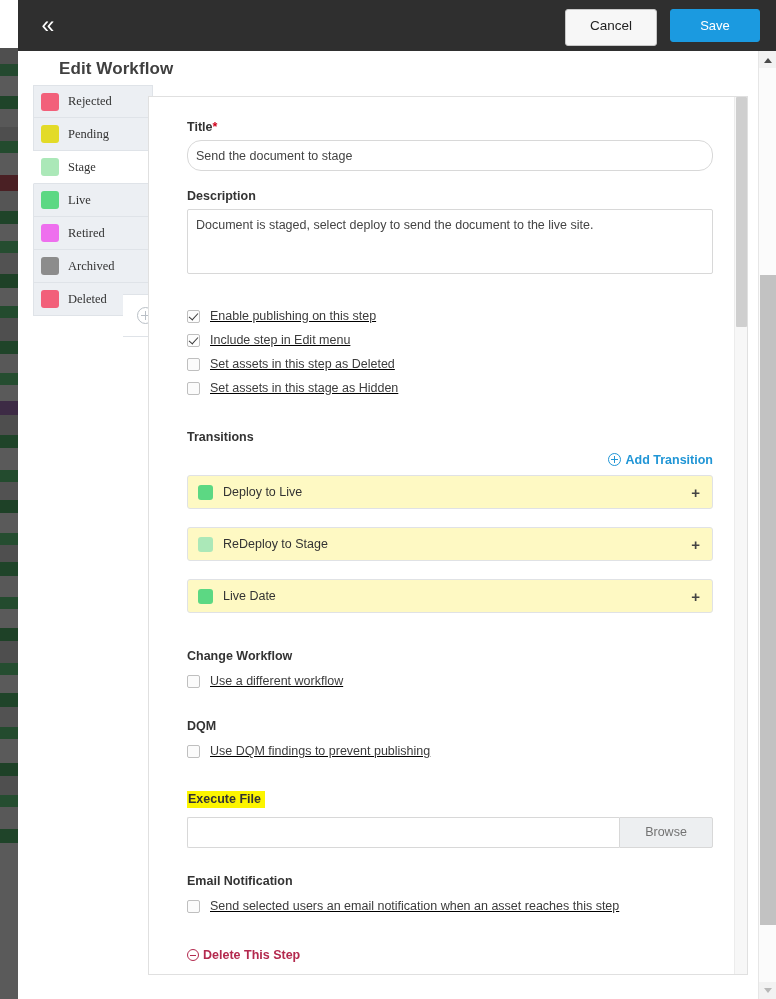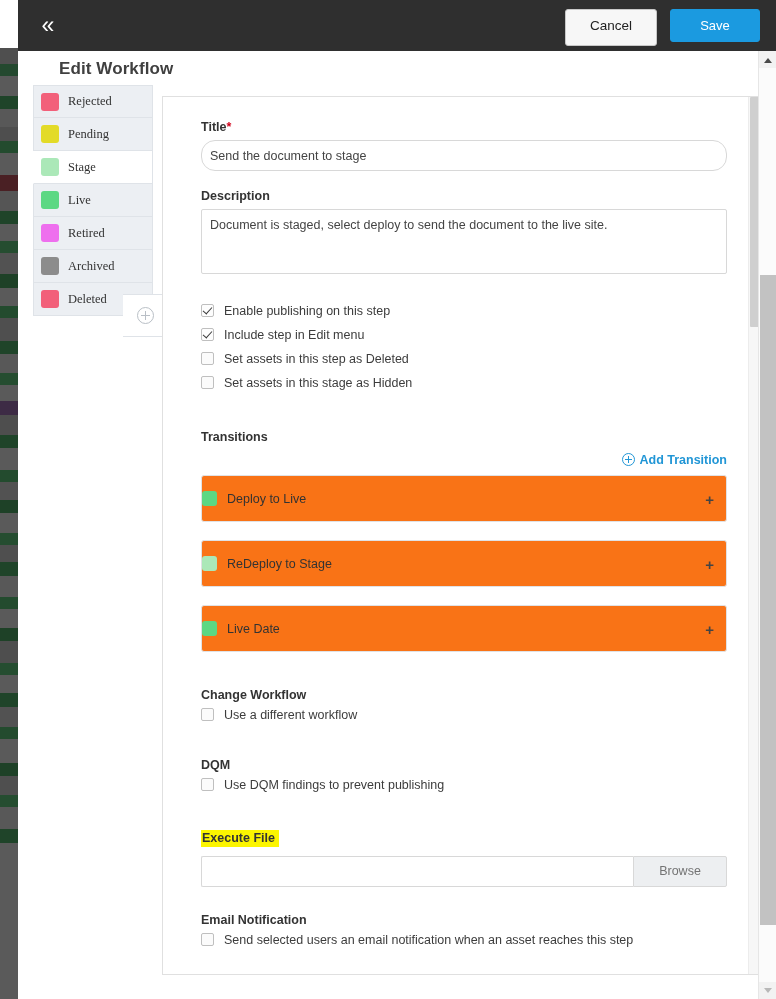--- a/index.html
+++ b/index.html
@@ -129,21 +129,21 @@
     cursor: pointer;
   }
   .circle-plus::before, .circle-plus::after {
     content: ""; position: absolute; background: #b9bfc6;
   }
   .circle-plus::before { left: 3px; top: 7px; width: 9px; height: 1px; }
   .circle-plus::after  { top: 3px; left: 7px; height: 9px; width: 1px; }
 
   
   .detail-panel {
-    position: absolute; left: 144px; top: 45px;
+    position: absolute; left: 130px; top: 45px;
     width: 600px; height: 879px;
     background: #ffffff;
     border: 1px solid #e0e0e0;
     overflow: hidden;
   }
   .detail-inner {
     position: absolute; left: 0; top: 0;
     width: 586px; height: 879px;
     padding: 23px 22px 0 38px;
   }
@@ -181,23 +181,24 @@
     outline: none;
     line-height: 1.35;
   }
   .gap-18 { height: 18px; }
   .gap-26 { height: 26px; }
   .gap-30 { height: 30px; }
 
   
   .cb-row {
     display: flex;
-    align-items: flex-start;
+    align-items: center;
     height: 24px;
     cursor: pointer;
+    text-decoration: underline;
   }
   .cb {
     width: 13px; height: 13px;
     border: 1px solid #bfbfbf;
     background: #fbfbfb;
     border-radius: 2px;
     flex: 0 0 auto;
     position: relative;
   }
   .cb.checked { background: #fdfdfd; }
@@ -242,27 +243,27 @@
     margin-right: 5px;
   }
   .at-icon::before, .at-icon::after {
     content: ""; position: absolute; background: #2196d6;
   }
   .at-icon::before { left: 2px; top: 5px; width: 7px; height: 1px; }
   .at-icon::after  { top: 2px; left: 5px; height: 7px; width: 1px; }
 
   .transition-row {
     position: relative;
-    height: 47px;
-    background: #f97316;
+    height: 34px;
+    background: #fef9c3;
     border: 1px solid #e0e2e5;
     border-radius: 3px;
     display: flex;
     align-items: center;
-    padding-left: 0;
+    padding-left: 10px;
     margin-bottom: 18px;
     cursor: pointer;
   }
   .t-swatch {
     width: 15px; height: 15px;
     border-radius: 3px;
     flex: 0 0 auto;
   }
   .t-label {
     margin-left: 10px;

